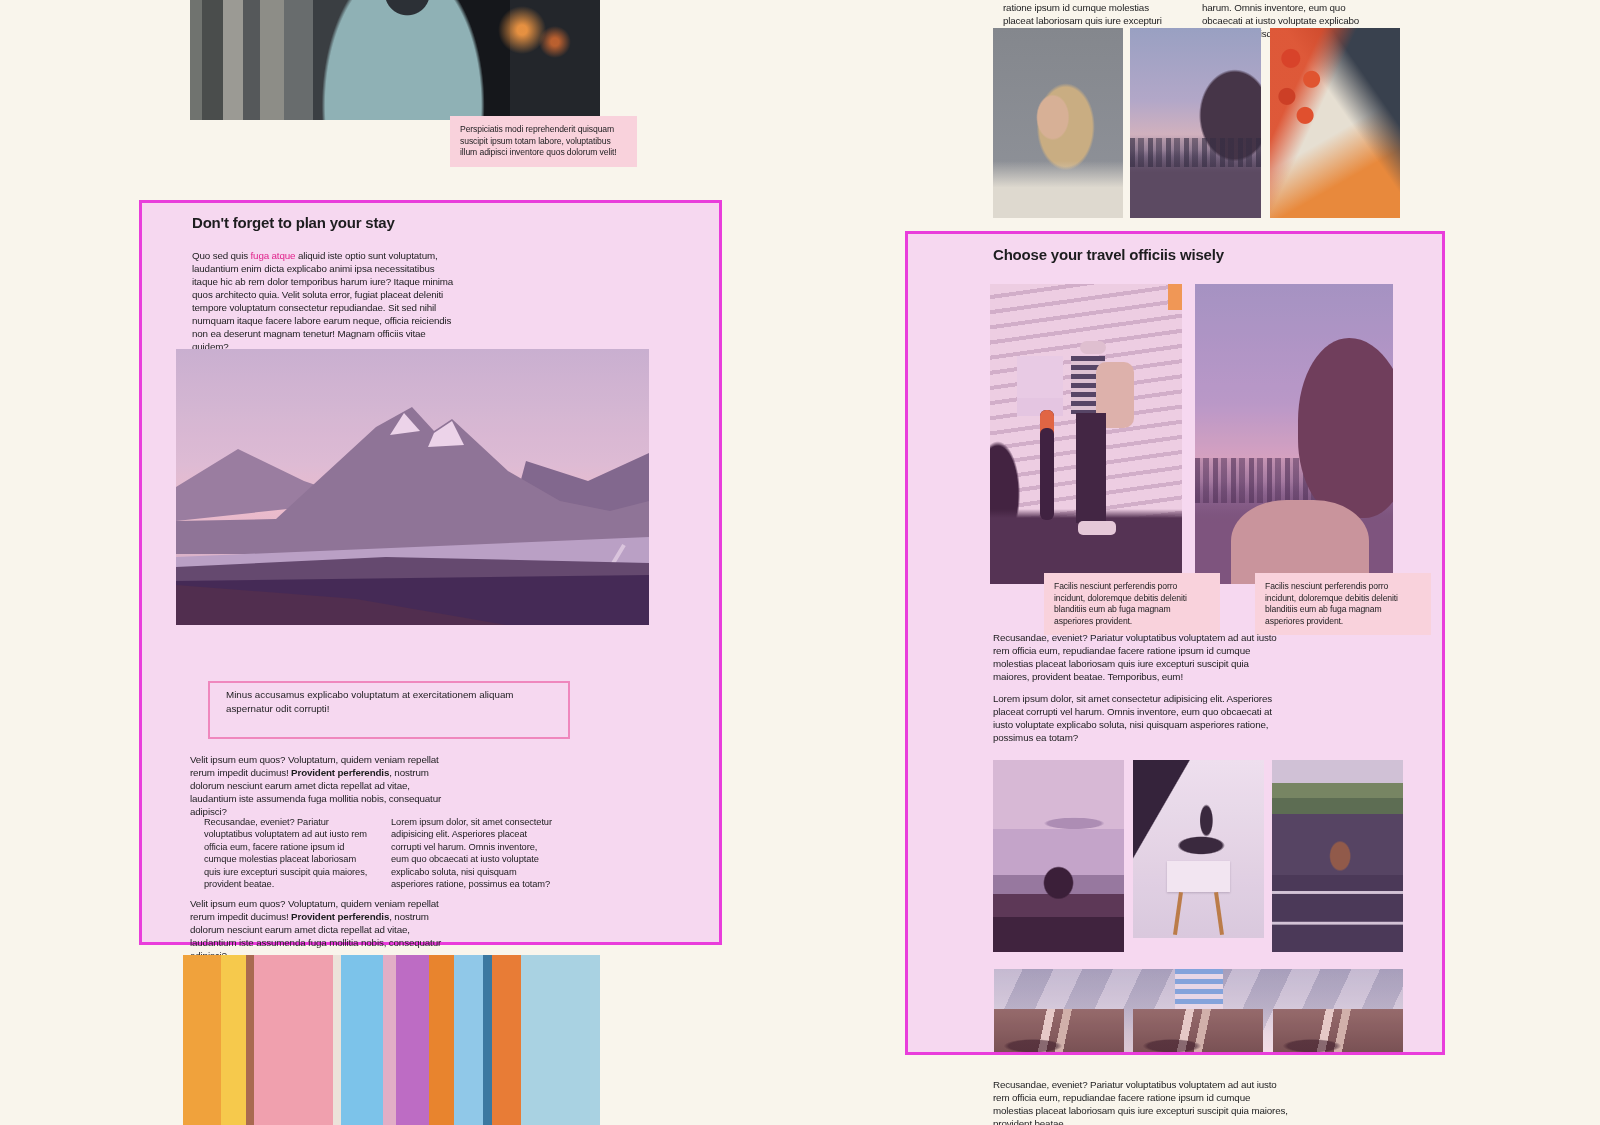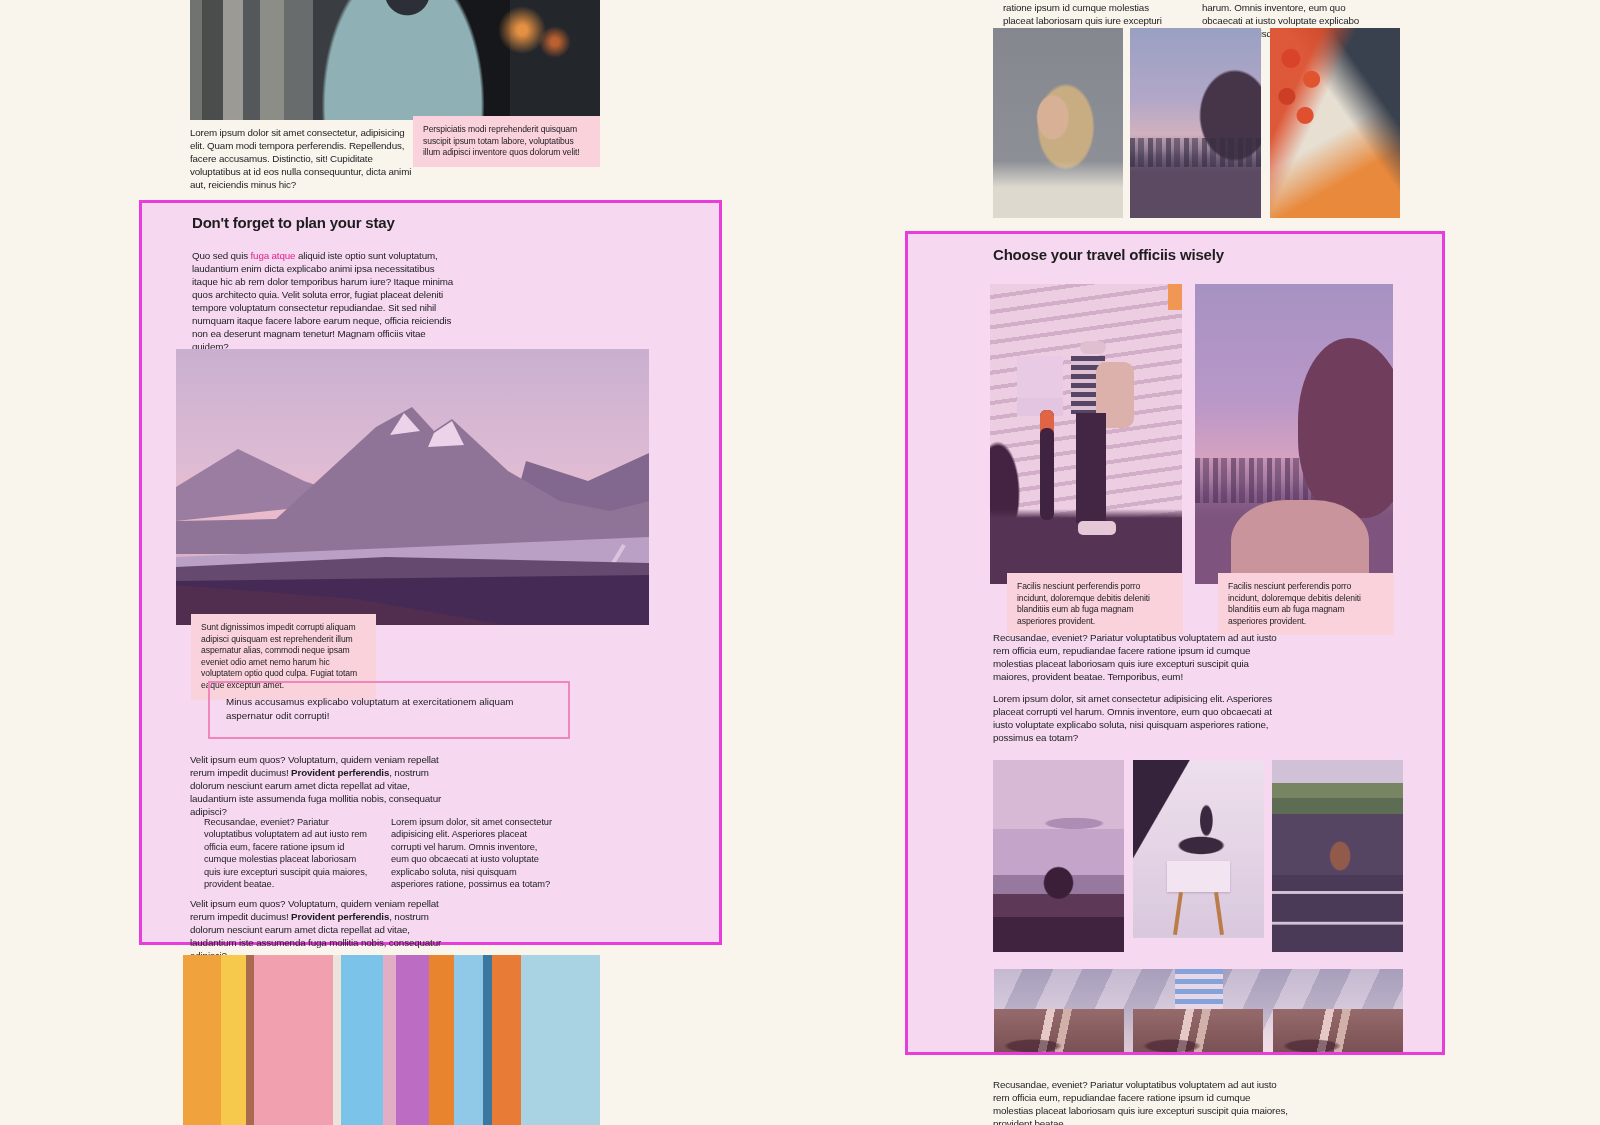--- a/index.html
+++ b/index.html
@@ -2,27 +2,27 @@
 <html><head>
 <meta charset="utf-8">
 <style>
   html,body{margin:0;padding:0;}
   body{background:#f9f5ec;font-family:"Liberation Sans","DejaVu Sans",sans-serif;color:#1d1d1f;}
   #stage{position:relative;width:1600px;height:1125px;overflow:hidden;background:#f9f5ec;}
   .abs{position:absolute;}
   .photo{position:absolute;overflow:hidden;}
   .tint{position:absolute;inset:0;background:rgba(231,72,197,.16);pointer-events:none;}
   .para{font-size:9.8px;line-height:13px;letter-spacing:-0.15px;}
-  .small{font-size:8.6px;line-height:11.6px;letter-spacing:-0.1px;}
+  .small{font-size:8.6px;line-height:11.6px;letter-spacing:-0.1px;margin-left:37px;}
   .cols{font-size:9.3px;line-height:12.4px;letter-spacing:-0.1px;}
   .callout{background:#f9d2dc;padding:8px 10px;box-sizing:border-box;}
   .section{background:#f6d8f0;border:3px solid #e93ddb;box-sizing:border-box;}
   .h2{font-size:15px;font-weight:700;letter-spacing:-0.2px;}
   a.link{color:#e0218a;cursor:pointer;text-align:right;}
-  .quote{border:2px solid #ef87bd;box-sizing:border-box;padding:12px 16px;font-size:9.8px;line-height:14px;}
+  .quote{border:2px solid #ef87bd;box-sizing:border-box;padding:5px 16px;font-size:9.8px;line-height:14px;}
   .bold{font-weight:700;margin-top:44px;}
   .colgrid{display:grid;grid-template-columns:1fr 1fr;column-gap:22px;}
   
   .ph-street{background:
      radial-gradient(circle at 81% 25%, rgba(240,150,66,.95) 0 5px, rgba(240,150,66,0) 24px),
      radial-gradient(circle at 89% 35%, rgba(224,110,48,.8) 0 4px, rgba(224,110,48,0) 16px),
      radial-gradient(circle at 53% -6%, #2c3036 0 22px, rgba(44,48,54,0) 23px),
      radial-gradient(ellipse 118px 210px at 52% 88%, #8fb1b5 0 66%, rgba(143,177,181,0) 69%),
      linear-gradient(90deg,#70736f 0 3%,#4a4d4c 3% 8%,#9b9a94 8% 13%,#55585a 13% 17%,#8d8d87 17% 23%,#686c6d 23% 30%,#3a3e42 30% 40%,#272b31 40% 56%,#15171b 56% 78%,#23262b 78% 100%);}
   .ph-burano{background:
@@ -80,21 +80,20 @@
      linear-gradient(102deg, rgba(0,0,0,0) 0 38%, #e6d9c8 38% 44%, rgba(0,0,0,0) 44% 50%, #cfbda8 50% 56%, rgba(0,0,0,0) 56%),
      linear-gradient(180deg,#8d6f62 0%,#6d5348 100%);}
 </style>
 </head>
 <body>
 
 <div id="stage">
 
   <div class="photo ph-street" style="left:190px;top:0;width:410px;height:120px;"></div>
 
-  <div class="abs para" style="left:190px;top:126px;width:226px;">Lorem ipsum dolor sit amet consectetur, adipisicing elit. Quam modi tempora perferendis. Repellendus, facere accusamus. Distinctio, sit! Cupiditate voluptatibus at id eos nulla consequuntur, dicta animi aut, reiciendis minus hic?</div>
 
   <div class="abs callout small" style="left:413px;top:116px;width:187px;">Perspiciatis modi reprehenderit quisquam suscipit ipsum totam labore, voluptatibus illum adipisci inventore quos dolorum velit!</div>
 
   <section class="abs section" style="left:139px;top:200px;width:583px;height:745px;">
     <h2 class="abs h2" style="left:50px;top:11px;margin:0;">Don't forget to plan your stay</h2>
 
     <div class="abs para" style="left:50px;top:46px;width:262px;">
       <span>Quo sed quis </span><a class="link">fuga atque</a><span> aliquid iste optio sunt voluptatum, laudantium enim dicta explicabo animi ipsa necessitatibus itaque hic ab rem dolor temporibus harum iure? Itaque minima quos architecto quia. Velit soluta error, fugiat placeat deleniti tempore voluptatum consectetur repudiandae. Sit sed nihil numquam itaque facere labore earum neque, officia reiciendis non ea deserunt magnam tenetur! Magnam officiis vitae quidem?</span>
     </div>
 
@@ -116,21 +115,20 @@
         <polygon fill="#ece4ee" points="258,84 276,72 288,96 252,98"></polygon>
         <polygon fill="#b5abc6" points="0,208 473,188 473,218 0,228"></polygon>
         <polyline fill="none" stroke="#d9d3e0" stroke-width="4" points="448,196 430,226 444,252 432,276"></polyline>
         <polygon fill="#564a66" points="0,218 210,208 473,214 473,234 0,238"></polygon>
         <polygon fill="#33284a" points="0,232 473,226 473,276 0,276"></polygon>
         <polygon fill="#402c42" points="0,236 180,250 330,276 0,276"></polygon>
       </svg>
       <div class="tint" style="background:rgba(233,72,197,.10);"></div>
     </div>
 
-    <div class="abs callout small" style="left:49px;top:411px;width:185px;">Sunt dignissimos impedit corrupti aliquam adipisci quisquam est reprehenderit illum aspernatur alias, commodi neque ipsam eveniet odio amet nemo harum hic voluptatem optio quod culpa. Fugiat totam eaque excepturi amet.</div>
 
     <div class="abs quote" style="left:66px;top:478px;width:362px;height:58px;">Minus accusamus explicabo voluptatum at exercitationem aliquam aspernatur odit corrupti!</div>
 
     <div class="abs para" style="left:48px;top:550px;width:268px;">
       <span>Velit ipsum eum quos? Voluptatum, quidem veniam repellat rerum impedit ducimus! </span><span class="bold">Provident perferendis</span><span>, nostrum dolorum nesciunt earum amet dicta repellat ad vitae, laudantium iste assumenda fuga mollitia nobis, consequatur adipisci?</span>
     </div>
 
     <div class="abs colgrid" style="left:62px;top:613px;width:352px;">
       <div class="cols">Recusandae, eveniet? Pariatur voluptatibus voluptatem ad aut iusto rem officia eum, facere ratione ipsum id cumque molestias placeat laboriosam quis iure excepturi suscipit quia maiores, provident beatae.</div>
       <div class="cols">Lorem ipsum dolor, sit amet consectetur adipisicing elit. Asperiores placeat corrupti vel harum. Omnis inventore, eum quo obcaecati at iusto voluptate explicabo soluta, nisi quisquam asperiores ratione, possimus ea totam?</div>

